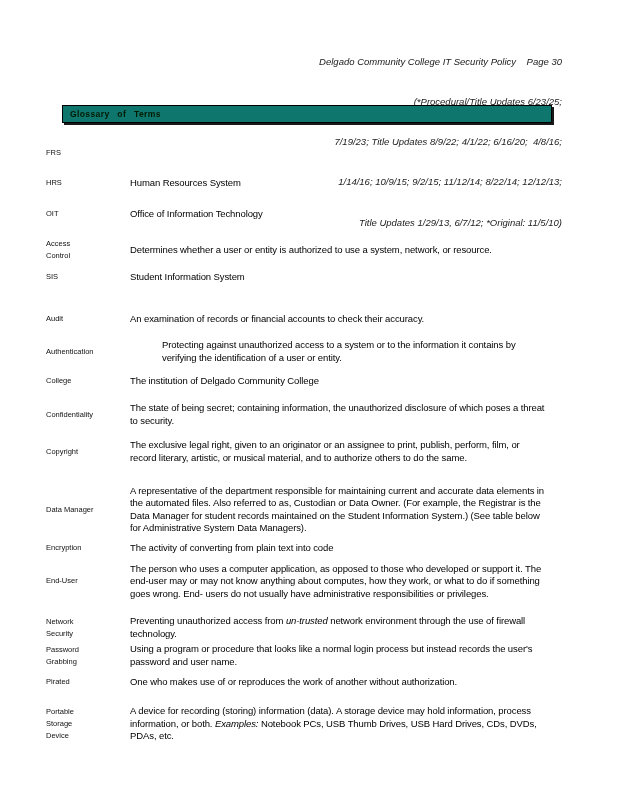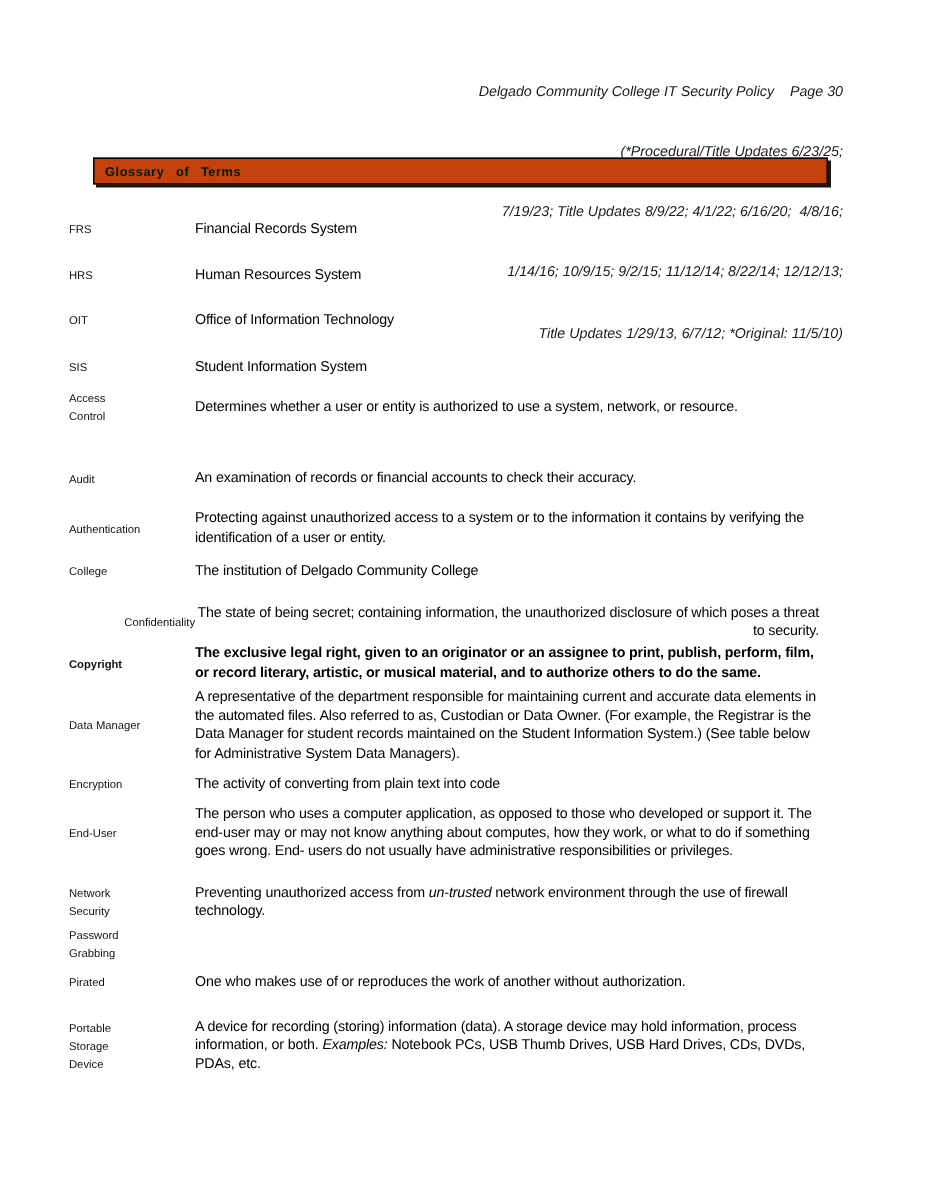--- a/index.html
+++ b/index.html
@@ -70,24 +70,24 @@
     font-size: 9.5px;
     line-height: 12.6px;
     letter-spacing: -0.1px;
   }
   .def .it { font-style: italic; }
   
   .row:nth-child(1), .row:nth-child(2), .row:nth-child(3) { margin-bottom: 18px; }
   .row:nth-child(4)  { margin-bottom: 9px;  }
   .row:nth-child(5)  { margin-bottom: 29px; }
   .row:nth-child(6)  { margin-bottom: 14px; }
-  .row:nth-child(7)  { margin-bottom: 10px; }
+  .row:nth-child(7)  { margin-bottom: 10px; gap: 32px; }
   .row:nth-child(8)  { margin-bottom: 15px; }
-  .row:nth-child(9)  { margin-bottom: 2px; text-align: right;  }
-  .row:nth-child(10) { margin-bottom: 4px; font-weight: bold;  }
+  .row:nth-child(9)  { margin-bottom: 12px;  }
+  .row:nth-child(10) { margin-bottom: 20px;  }
   .row:nth-child(11) { margin-bottom: 7px;  }
   .row:nth-child(12) { margin-bottom: 8px;  }
   .row:nth-child(13) { margin-bottom: 15px; }
   .row:nth-child(14) { margin-bottom: 3px; align-items: center;  }
   .row:nth-child(15) { margin-bottom: 7px;  }
   .row:nth-child(16) { margin-bottom: 17px; }
   .row:nth-child(17) { margin-bottom: 0;    }
 </style>
 </head>
 <body>
@@ -95,45 +95,44 @@
 <div class="page">
 
   <div class="header-note">
     <div>Delgado Community College IT Security Policy    Page 30</div>
     <div>(*Procedural/Title Updates 6/23/25;</div>
     <div>7/19/23; Title Updates 8/9/22; 4/1/22; 6/16/20;  4/8/16;</div>
     <div>1/14/16; 10/9/15; 9/2/15; 11/12/14; 8/22/14; 12/12/13;</div>
     <div>Title Updates 1/29/13, 6/7/12; *Original: 11/5/10)</div>
   </div>
 
-  <div class="section-bar" style="background: #c2410c; border-color: rgb(0, 0, 0);">
+  <div class="section-bar" style="background: #0f766e; border-color: rgb(0, 0, 0);">
     <span class="title">Glossary of Terms</span>
   </div>
 
   <div class="glossary">
       <div class="row">
         <div class="term">FRS</div>
-        <div class="def"><span>Financial Records System</span></div>
       </div>
       <div class="row">
         <div class="term">HRS</div>
         <div class="def"><span>Human Resources System</span></div>
       </div>
       <div class="row">
         <div class="term">OIT</div>
         <div class="def"><span>Office of Information Technology</span></div>
       </div>
       <div class="row">
-        <div class="term">SIS</div>
-        <div class="def"><span>Student Information System</span></div>
-      </div>
-      <div class="row">
         <div class="term">Access
 Control</div>
         <div class="def"><span>Determines whether a user or entity is authorized to use a system,  network, or resource.</span></div>
+      </div>
+      <div class="row">
+        <div class="term">SIS</div>
+        <div class="def"><span>Student Information System</span></div>
       </div>
       <div class="row">
         <div class="term">Audit</div>
         <div class="def"><span>An examination of records or financial accounts to check their accuracy.</span></div>
       </div>
       <div class="row">
         <div class="term">Authentication</div>
         <div class="def"><span>Protecting against unauthorized access to a system  or to the information it contains by verifying the identification of a user  or  entity.</span></div>
       </div>
       <div class="row">
@@ -161,20 +160,21 @@
         <div class="def"><span>The person who uses a computer application, as opposed to those who developed or support it. The end-user may or may not know  anything about computes,  how they work,  or what to do if something goes wrong. End- users  do not usually have administrative responsibilities or privileges.</span></div>
       </div>
       <div class="row">
         <div class="term">Network
 Security</div>
         <div class="def"><span>Preventing unauthorized access  from </span><span class="it">un-trusted</span><span> network environment through the use  of firewall technology.</span></div>
       </div>
       <div class="row">
         <div class="term">Password
 Grabbing</div>
+        <div class="def"><span>Using a program or procedure that looks  like a normal login process but instead records  the user's  password  and user name.</span></div>
       </div>
       <div class="row">
         <div class="term">Pirated</div>
         <div class="def"><span>One who makes  use  of or reproduces the work  of another without authorization.</span></div>
       </div>
       <div class="row">
         <div class="term">Portable
 Storage
 Device</div>
         <div class="def"><span>A device for recording (storing) information (data). A storage device may hold information, process  information, or both.  </span><span class="it">Examples:</span><span> Notebook PCs,  USB Thumb Drives, USB Hard Drives, CDs,  DVDs,  PDAs,  etc.</span></div>

